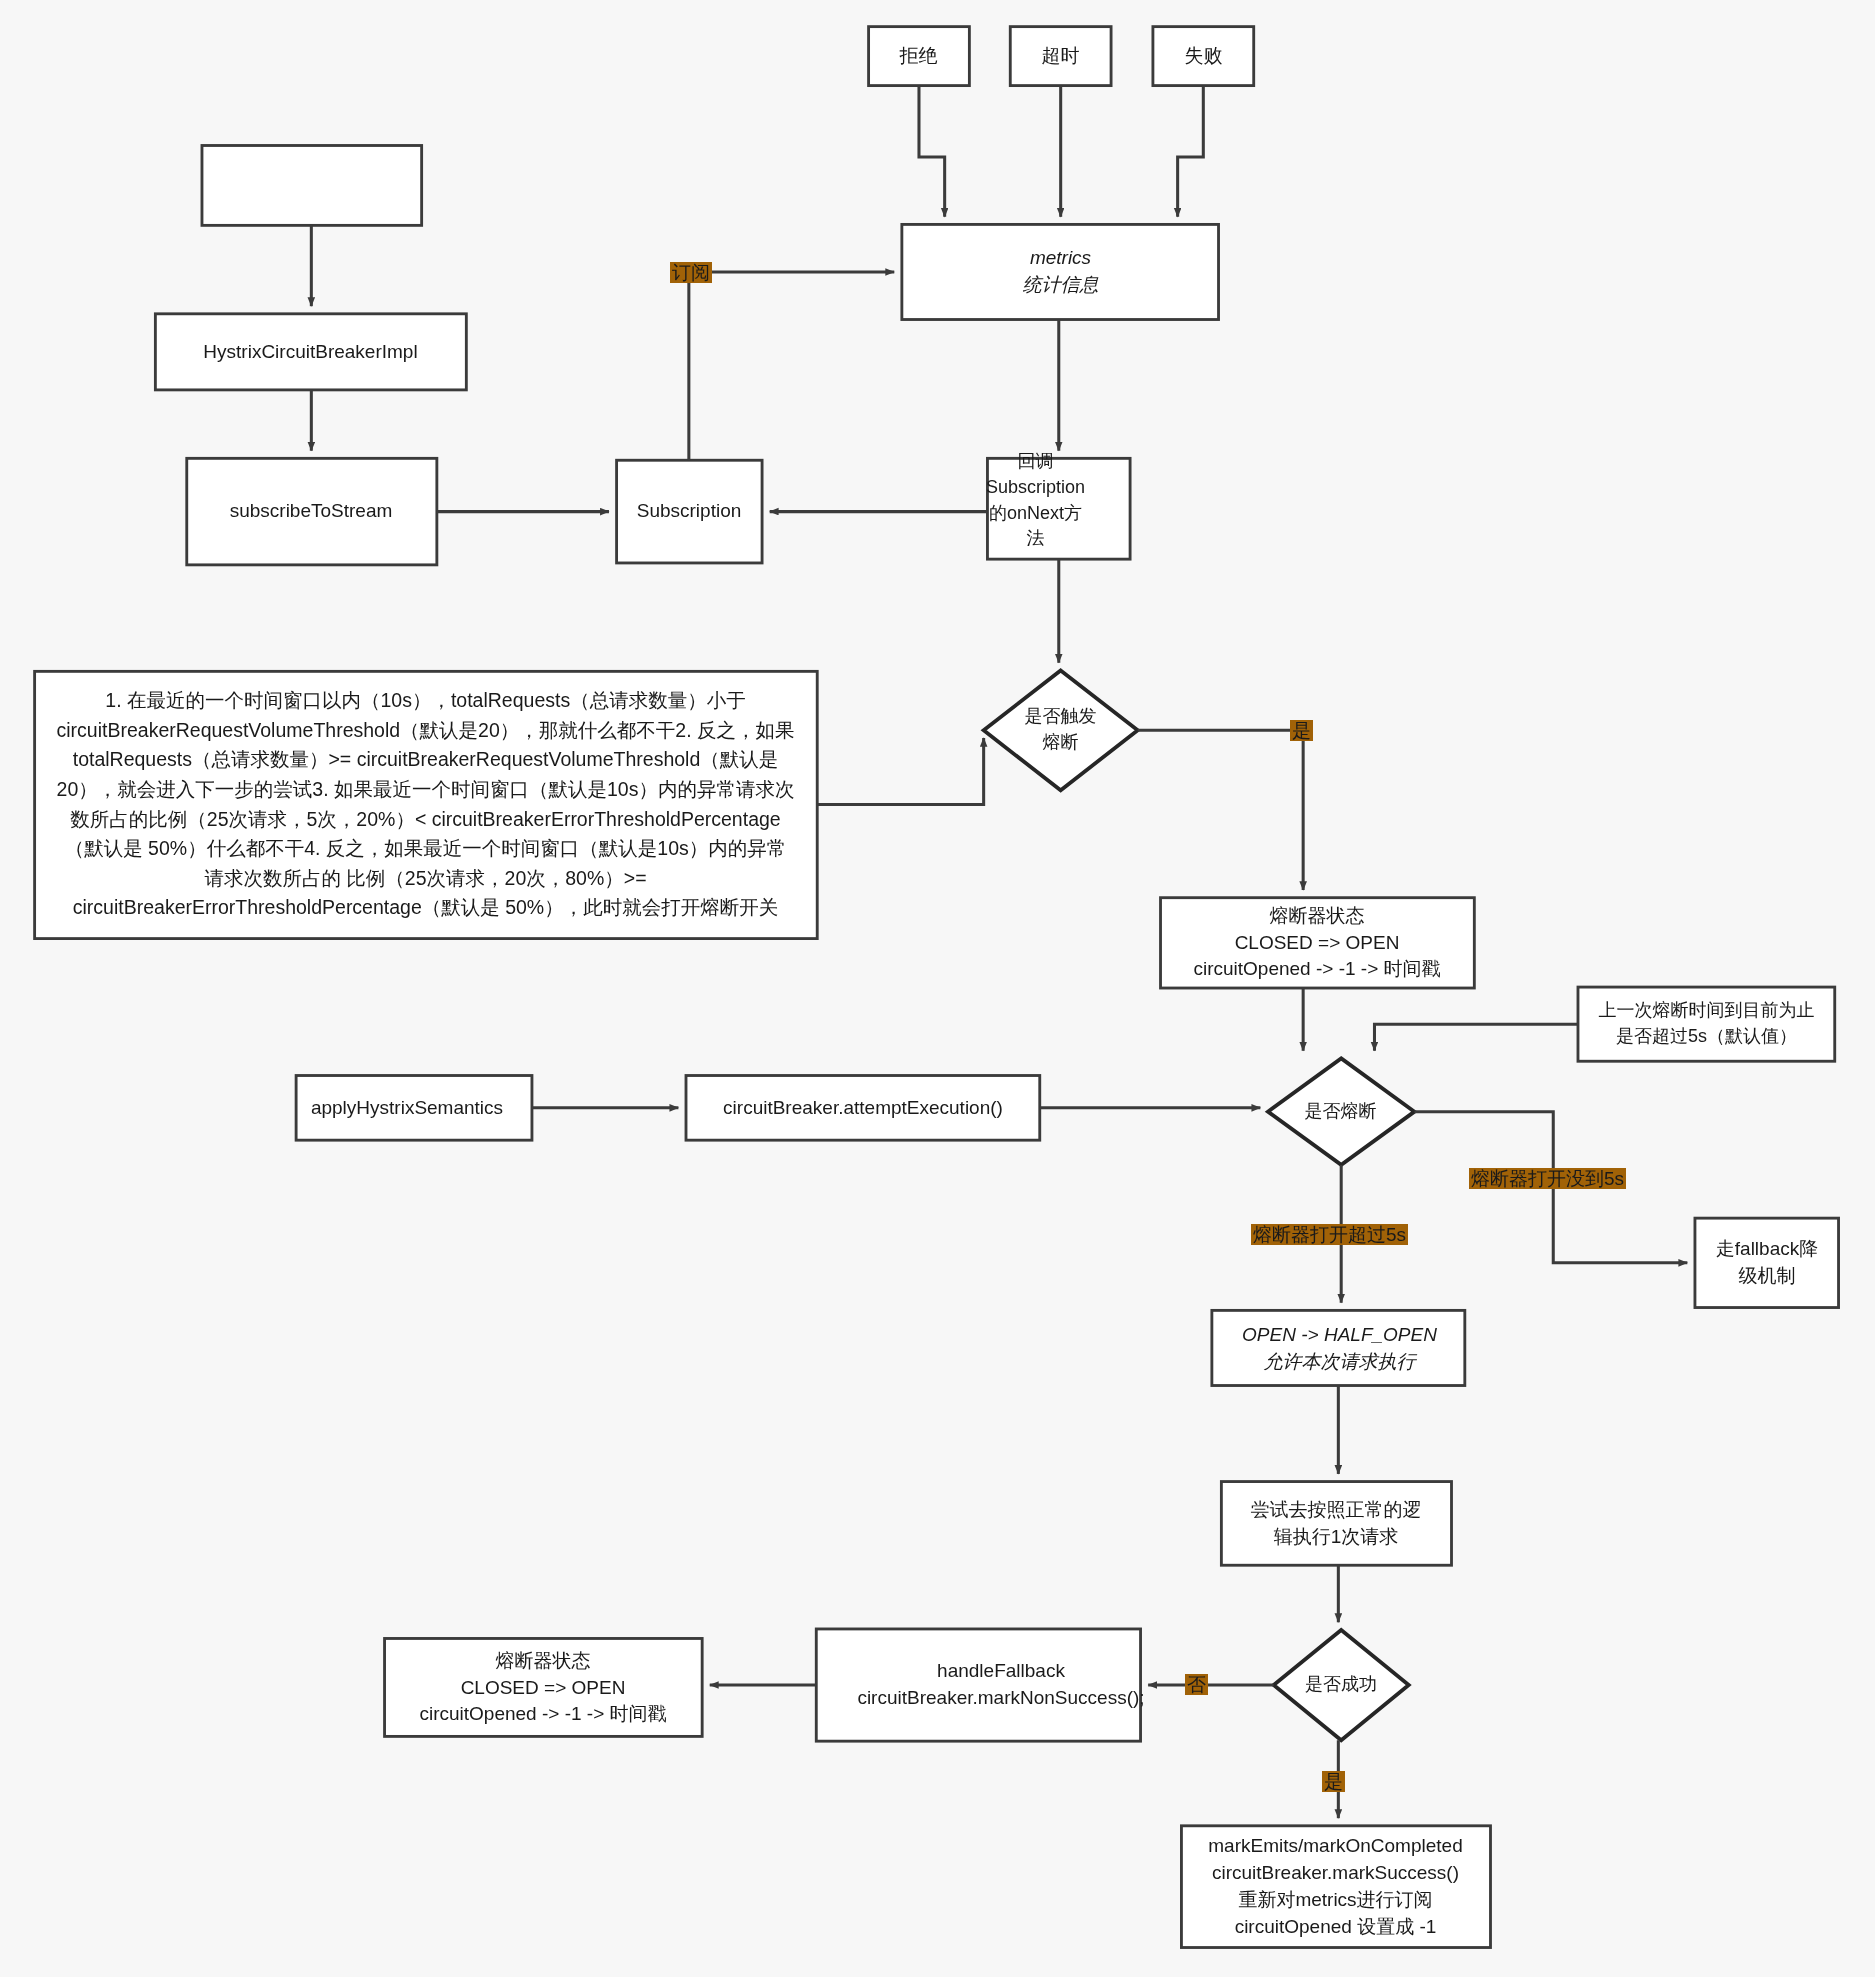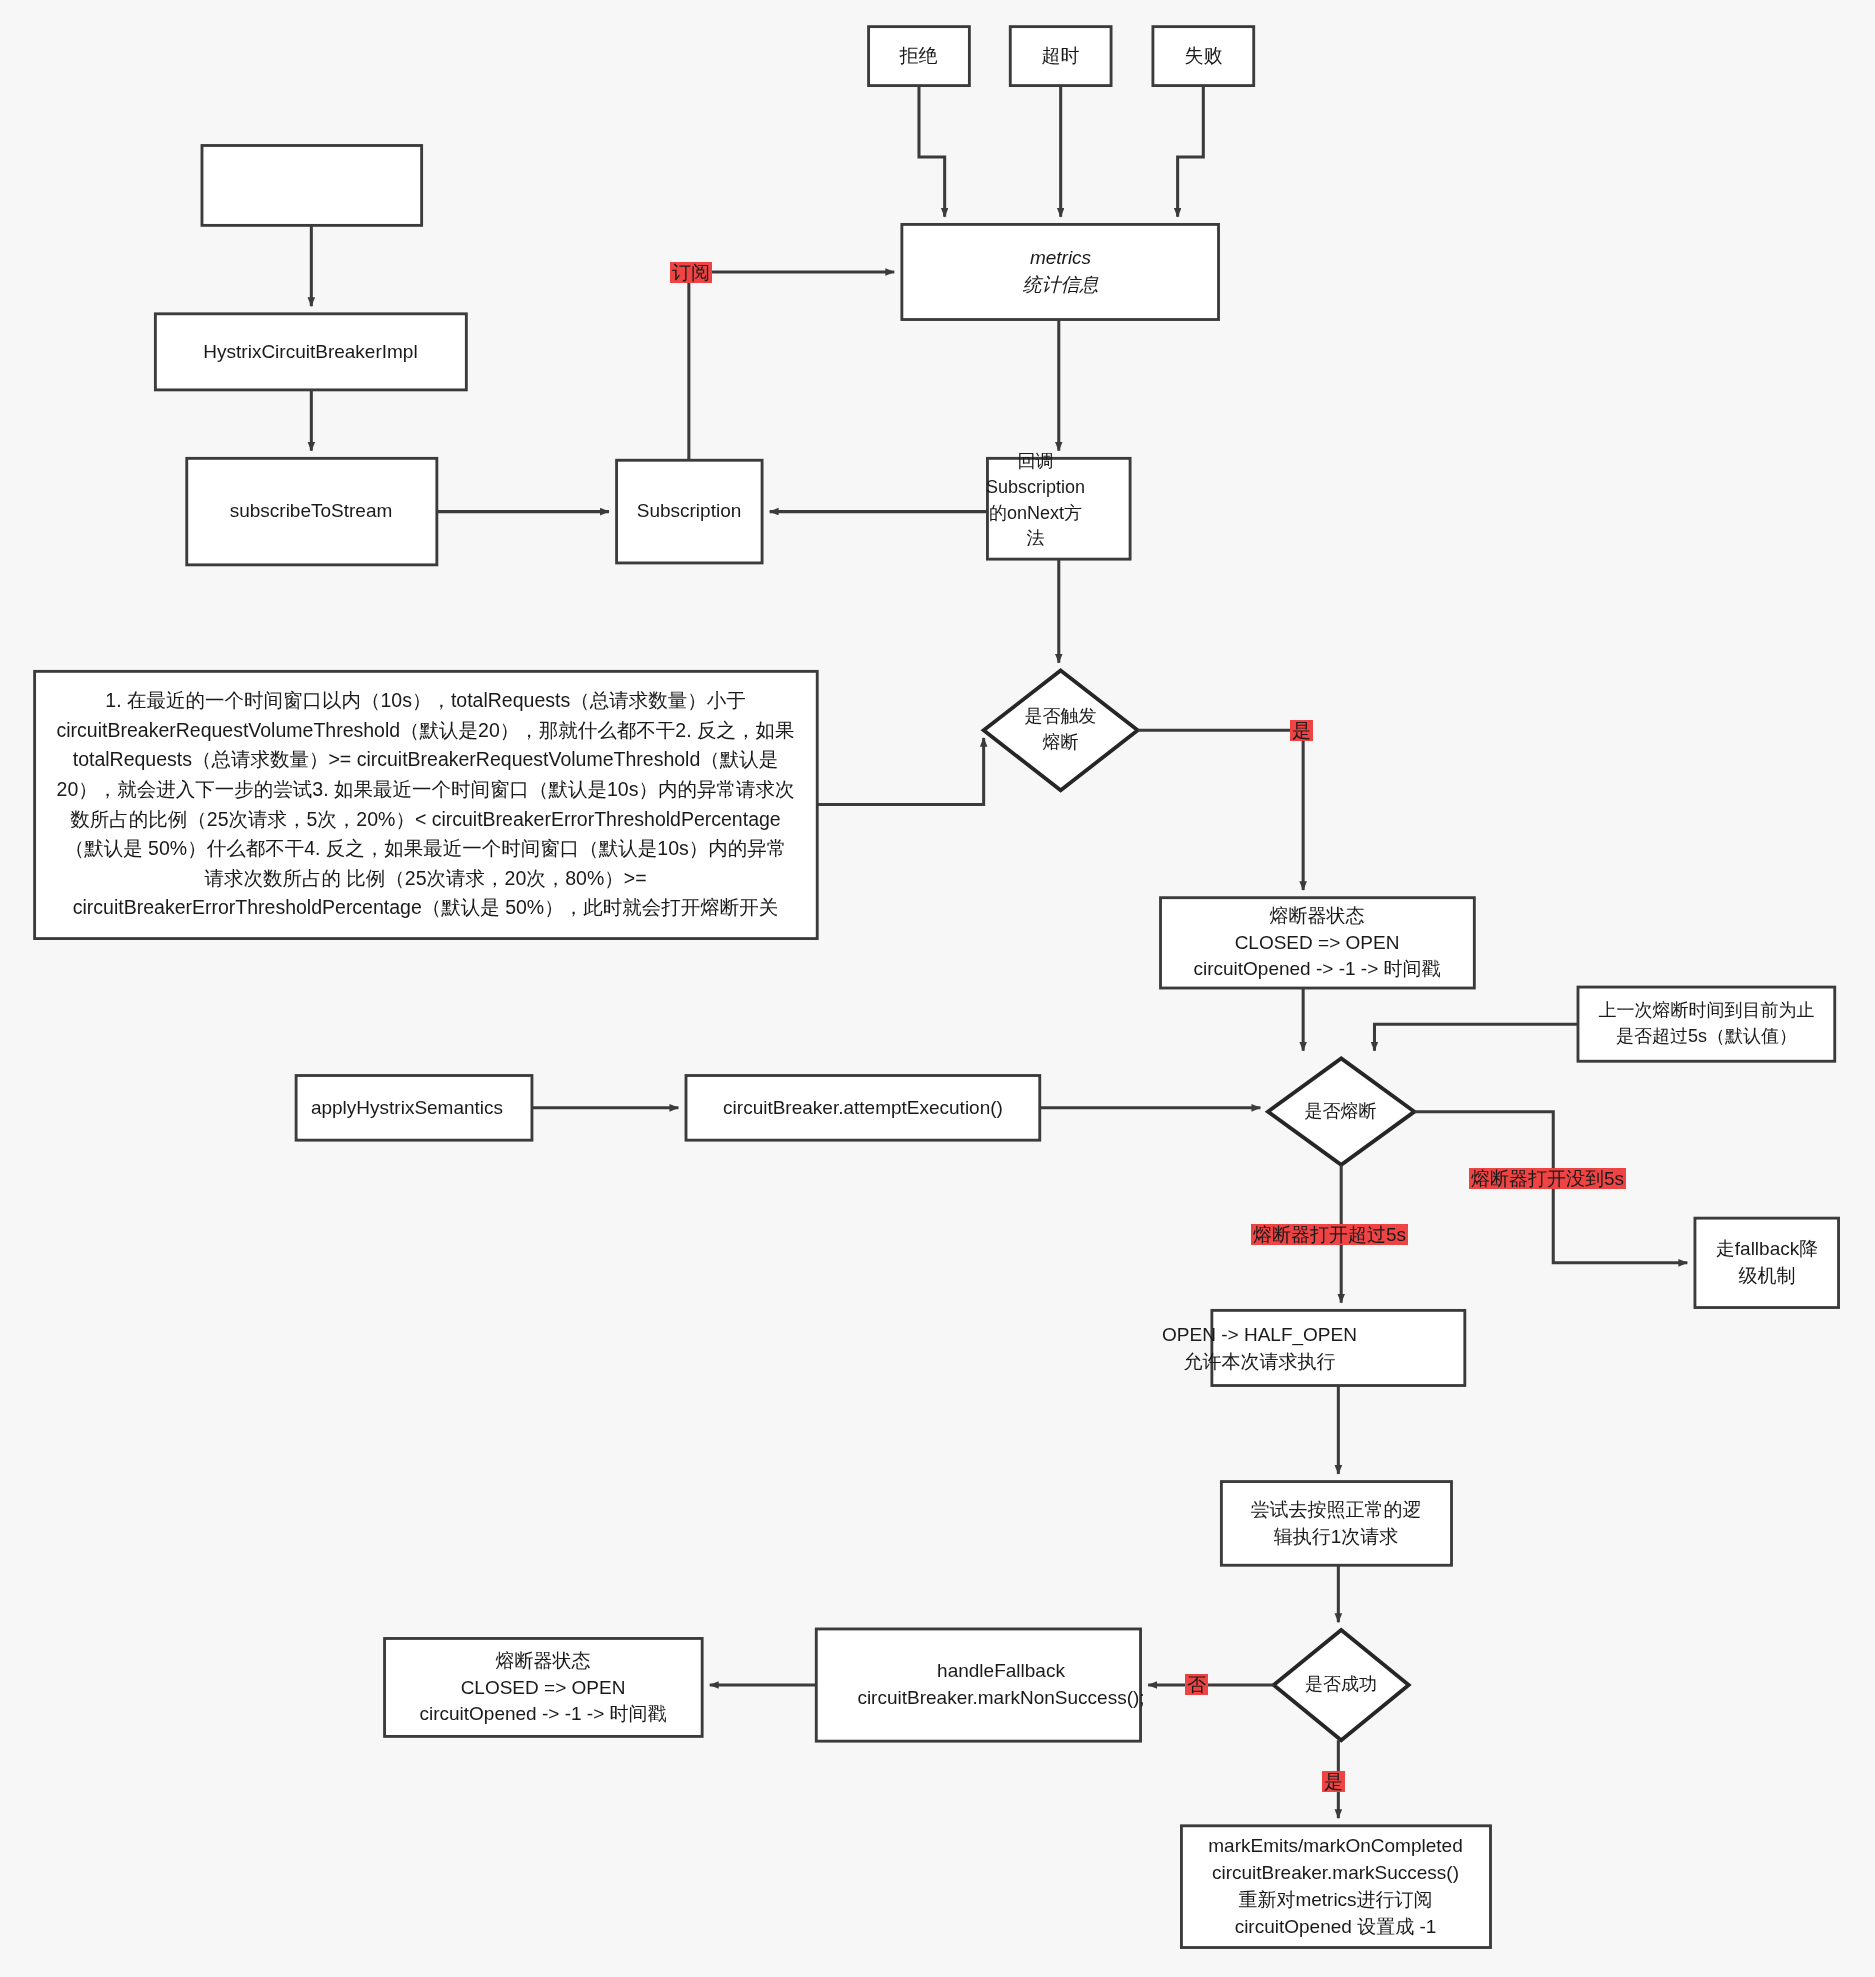--- a/index.html
+++ b/index.html
@@ -68,21 +68,21 @@
     font-size: 19.5px;
     line-height: 1.52;
     padding: 0 21px;
     box-sizing: border-box;
   }
   .edge-label {
     position: absolute;
     color: #1a1a1a;
     font-size: 19px;
     line-height: 1;
-    background: #ef4444;
+    background: #a16207;
     padding: 1px 1.9px;
     white-space: nowrap;
   }
 </style>
 </head>
 <body>
 
 <div id="canvas">
 
   <svg class="flow" viewBox="0 0 1972 2079">
@@ -207,21 +207,21 @@
   <div class="node-label small" style="left:1578px;top:987px;width:257px;height:74px;">上一次熔断时间到目前为止
 是否超过5s（默认值）</div>
 
   <div class="node-label" style="left:296px;top:1076px;width:222px;height:65px;">applyHystrixSemantics</div>
   <div class="node-label" style="left:686px;top:1076px;width:354px;height:65px;">circuitBreaker.attemptExecution()</div>
 
   <div class="node-label small" style="left:1274px;top:1093px;width:133px;height:38px;">是否熔断</div>
 
   <div class="node-label" style="left:1695px;top:1218px;width:144px;height:89px;">走fallback降
 级机制</div>
-  <div class="node-label" style="left:1148px;top:1311px;width:223px;height:75px;">OPEN -&gt; HALF_OPEN
+  <div class="node-label" style="left:1228px;top:1311px;width:223px;height:75px;font-style:italic;">OPEN -&gt; HALF_OPEN
 允许本次请求执行</div>
   <div class="node-label" style="left:1221px;top:1482px;width:230px;height:84px;">尝试去按照正常的逻
 辑执行1次请求</div>
 
   <div class="node-label small" style="left:1279px;top:1666px;width:124px;height:38px;">是否成功</div>
 
   <div class="node-label" style="left:816px;top:1629px;width:324px;height:112px;padding-left:23px;">handleFallback
 circuitBreaker.markNonSuccess();</div>
   <div class="node-label" style="left:384px;top:1639px;width:318px;height:98px;">熔断器状态
 CLOSED =&gt; OPEN

